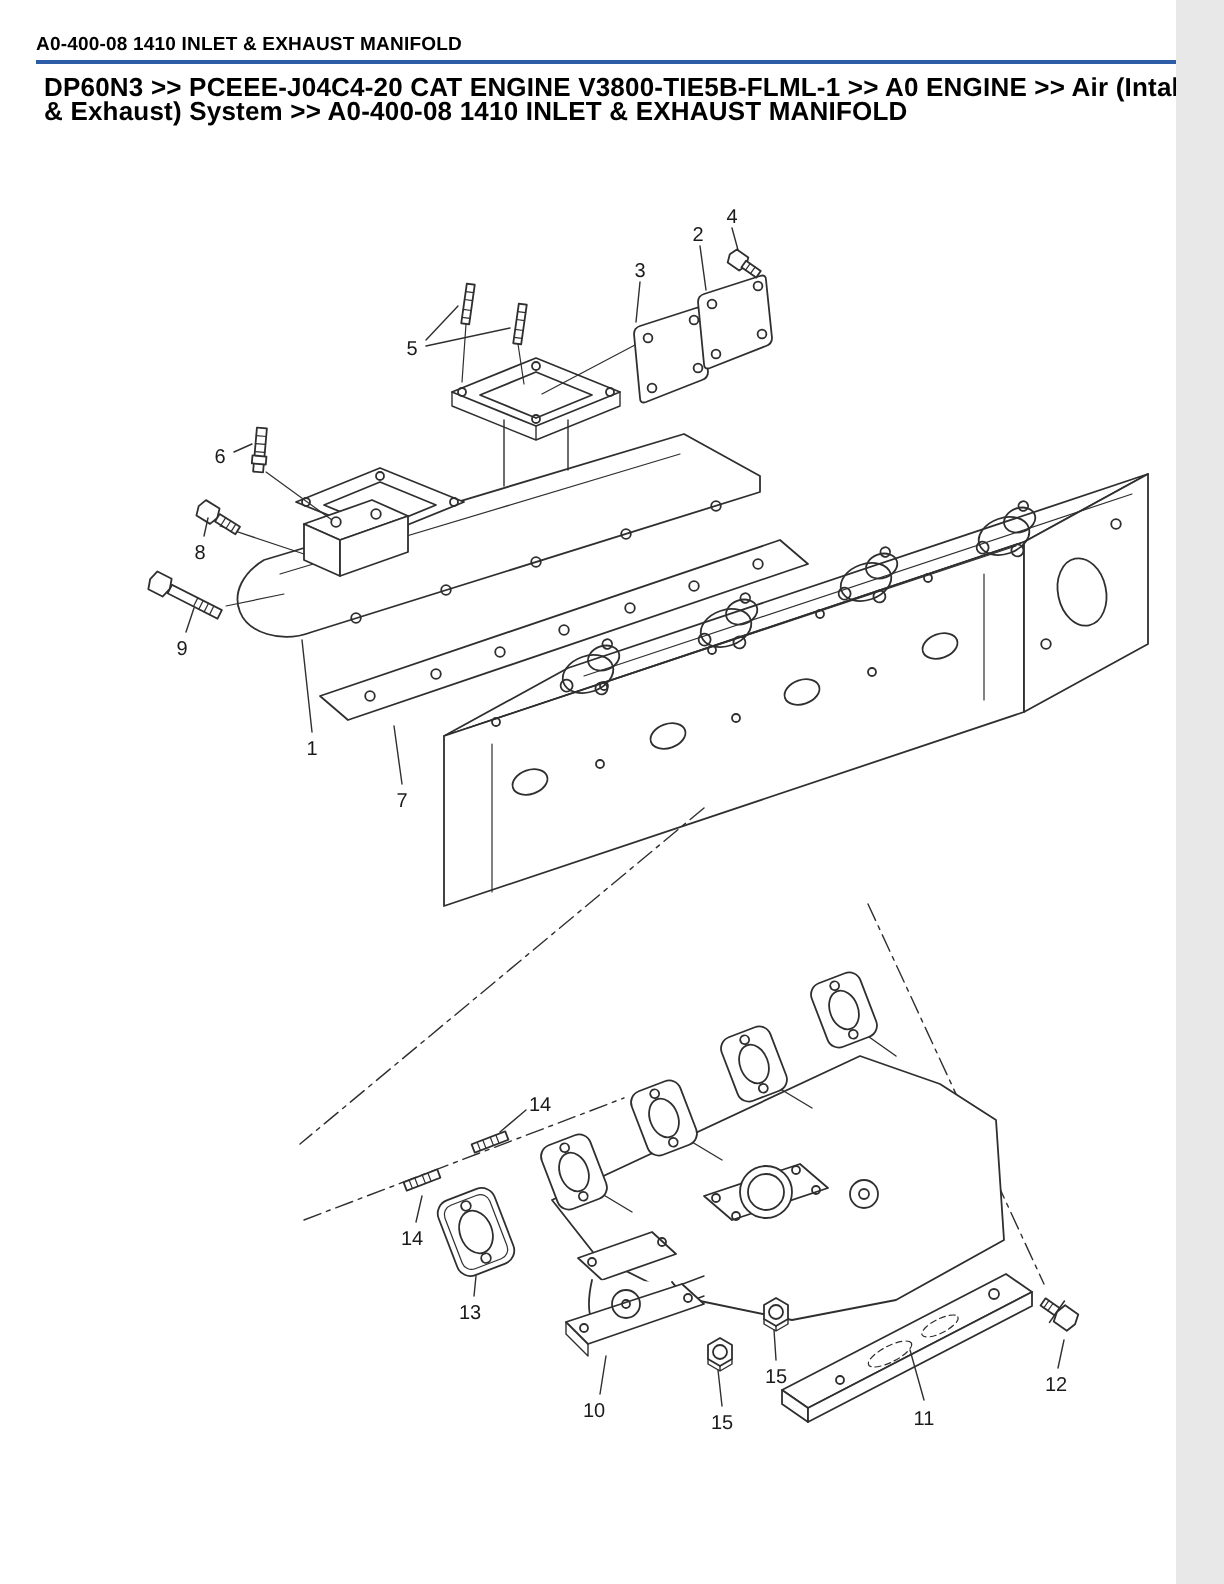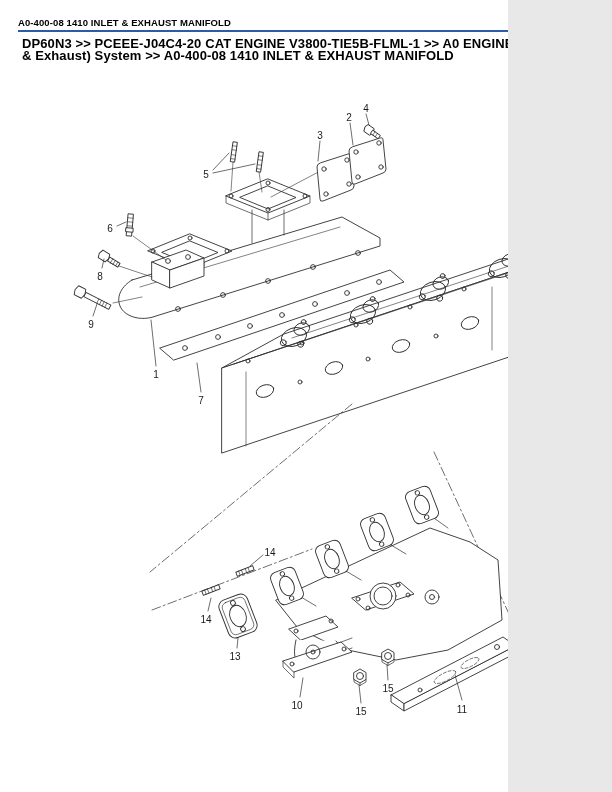--- a/index.html
+++ b/index.html
@@ -1,17 +1,17 @@
 <!DOCTYPE html>
 <html><head>
 <meta charset="utf-8">
 <style>
   html,body{margin:0;padding:0;background:#e8e8e8;}
   #page{
-    position:relative;width:508px;height:792px;background:#fff;
+    position:relative;width:588px;height:792px;background:#fff;
     font-family:"Liberation Sans","DejaVu Sans",sans-serif;overflow:hidden;
   }
   .page-title{
     position:absolute;left:18px;top:17px;width:576px;
     font-size:9.5px;font-weight:bold;color:#000;letter-spacing:.1px;
   }
   .title-rule{
     position:absolute;left:18px;top:30px;width:576px;height:2px;background:#2d5ca6;
   }
   .breadcrumb{

